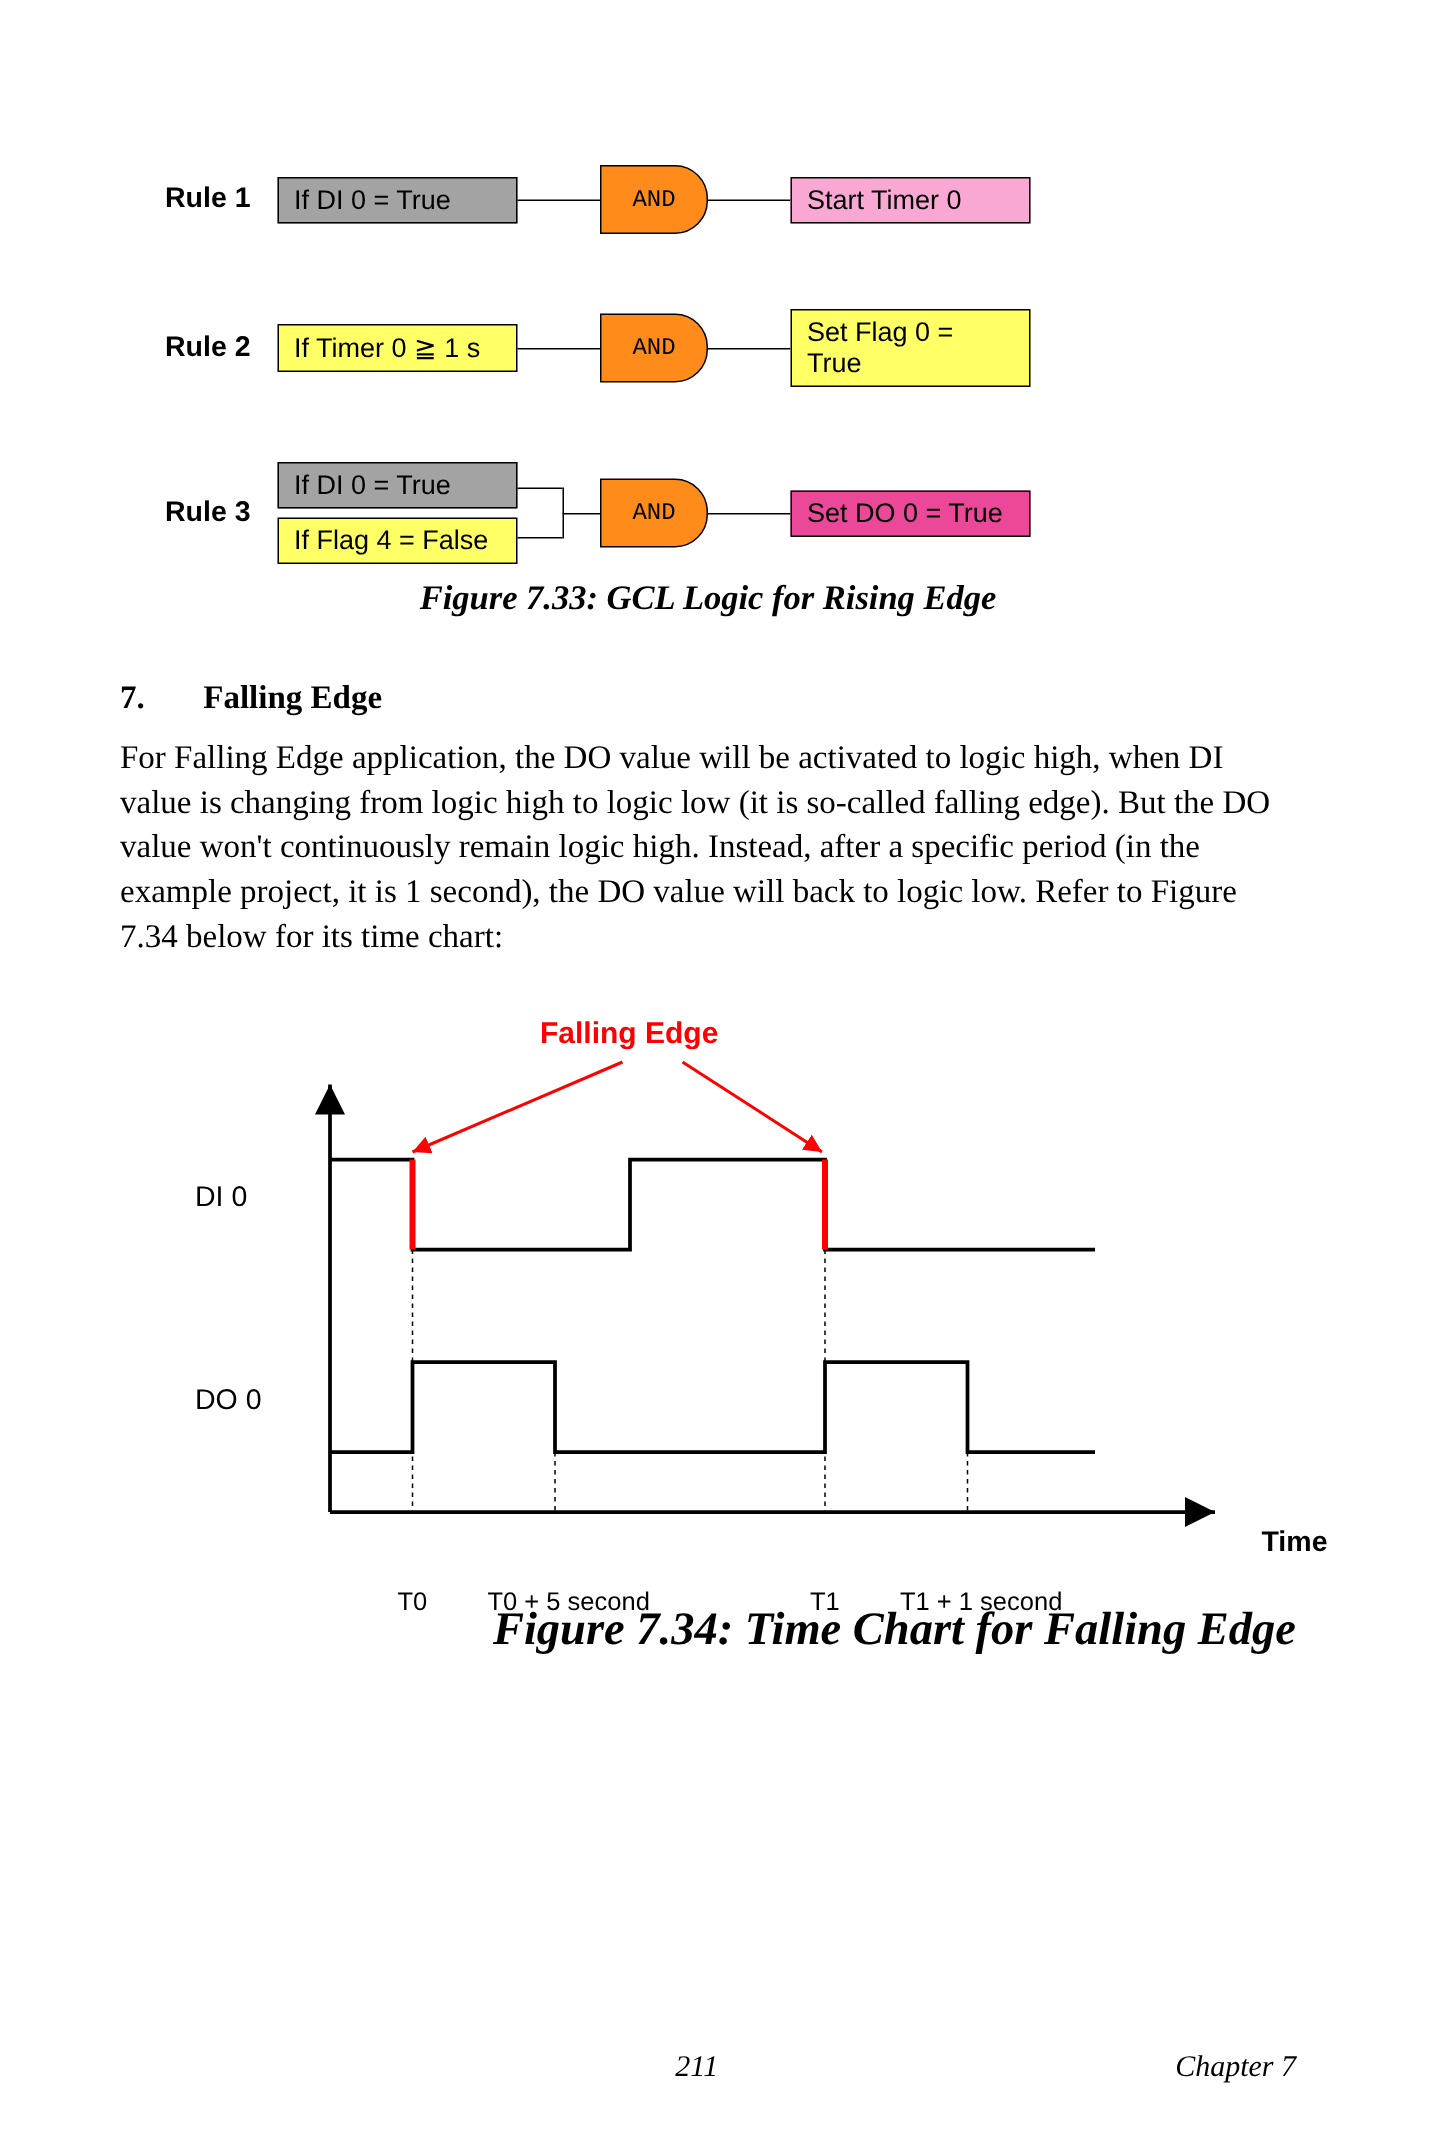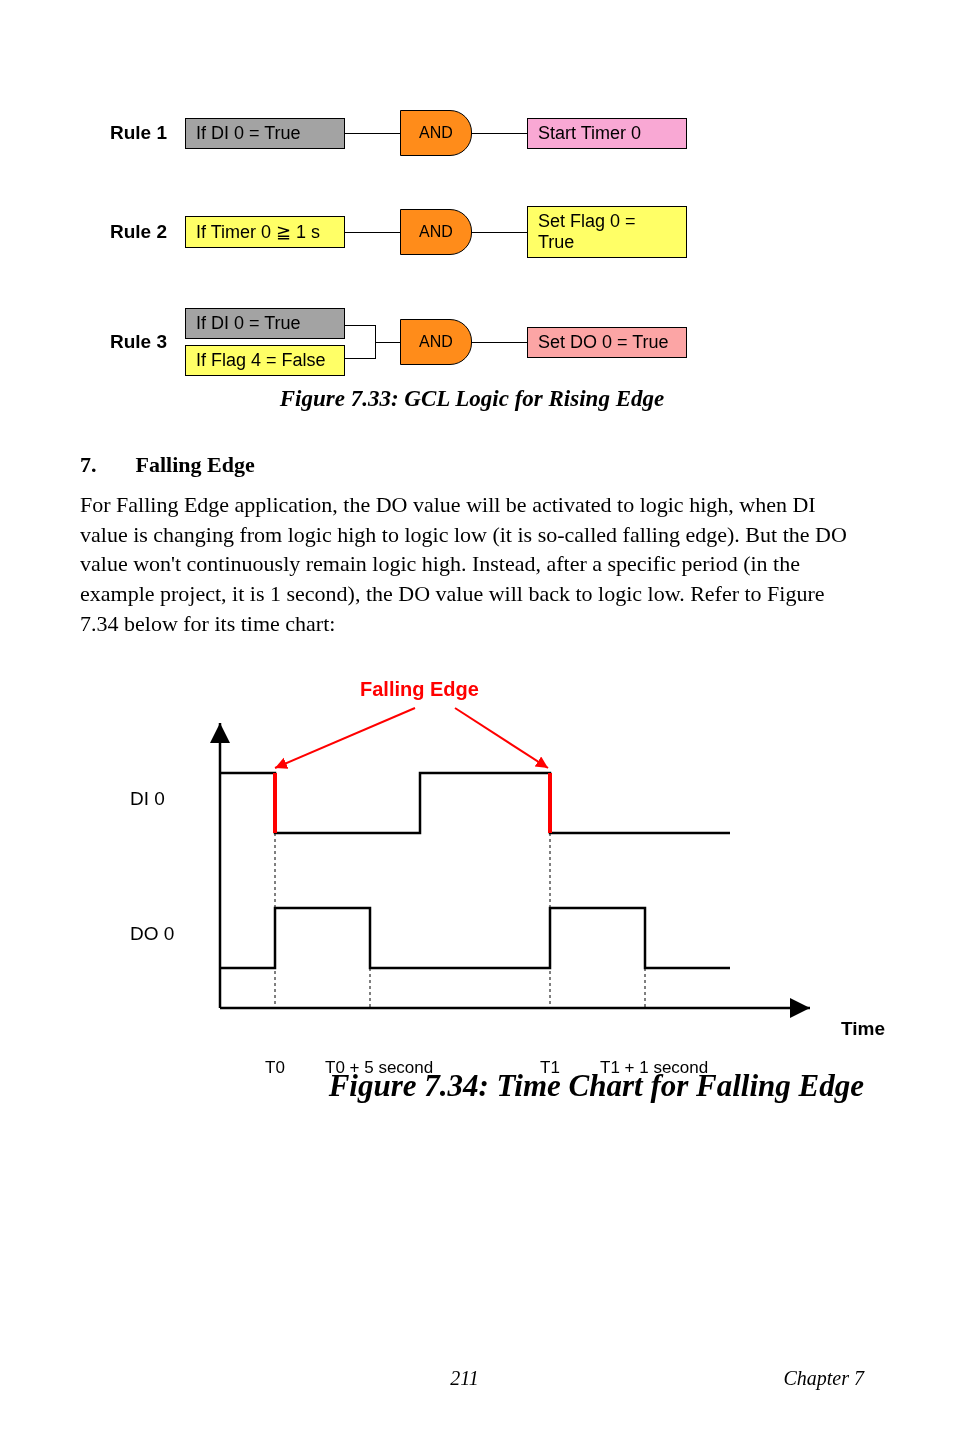--- a/index.html
+++ b/index.html
@@ -39,36 +39,36 @@
     border: 1.5px solid #000;
     padding: 4px 10px;
     font-family: Arial, Helvetica, sans-serif;
     font-size: 18px;
     width: 160px;
     box-sizing: border-box;
   }
   .cyan { background: #a3a3a3; }
   .yellow { background: #ffff66; }
   .lime { background: #f9a8d4; }
-  .pink { background: #fca5a5; }
+  .pink { background: #ec4899; }
   .connector {
     width: 55px;
     height: 0;
     border-top: 1.5px solid #000;
   }
   .and-gate {
     width: 70px;
     height: 44px;
     background: #ff8c1a;
     border: 1.5px solid #000;
     border-radius: 0 22px 22px 0;
     display: flex;
     align-items: center;
     justify-content: center;
-    font-family: Liberation Sans, sans-serif;
+    font-family: Liberation Mono, monospace;
     font-size: 16px;
   }
   .out-box {
     border: 1.5px solid #000;
     padding: 4px 10px;
     font-family: Arial, Helvetica, sans-serif;
     font-size: 18px;
     width: 160px;
     box-sizing: border-box;
   }

